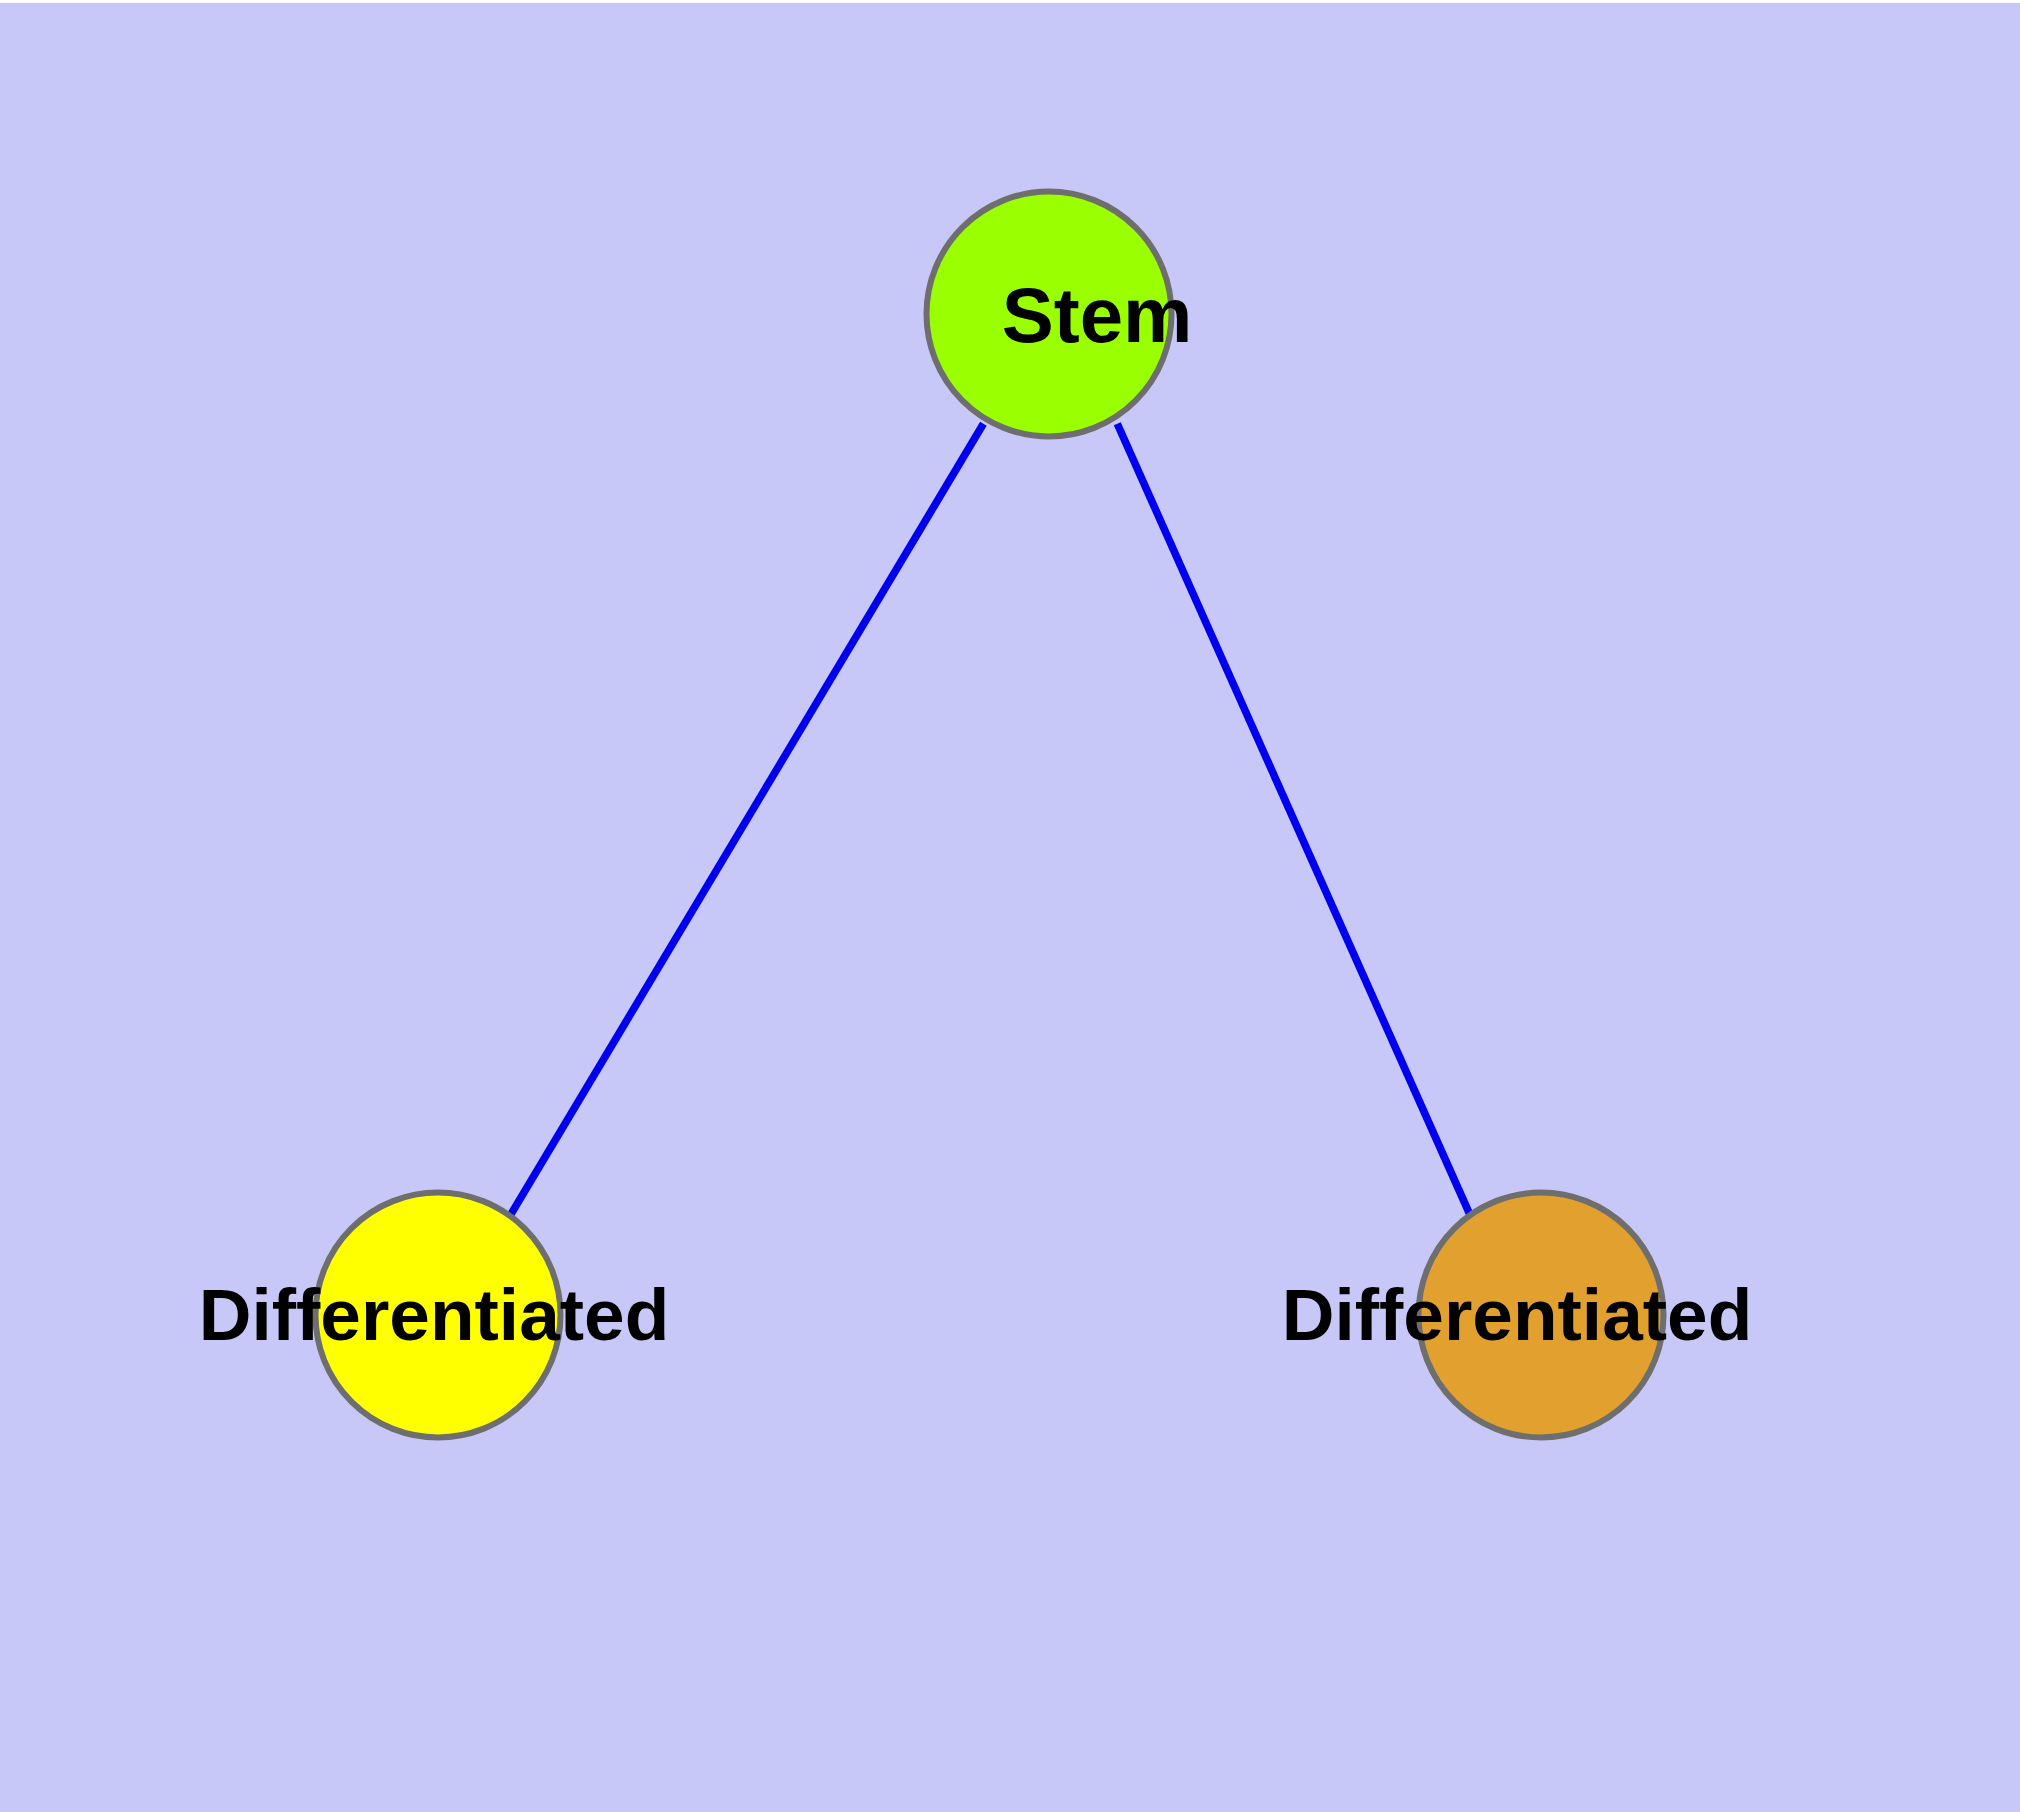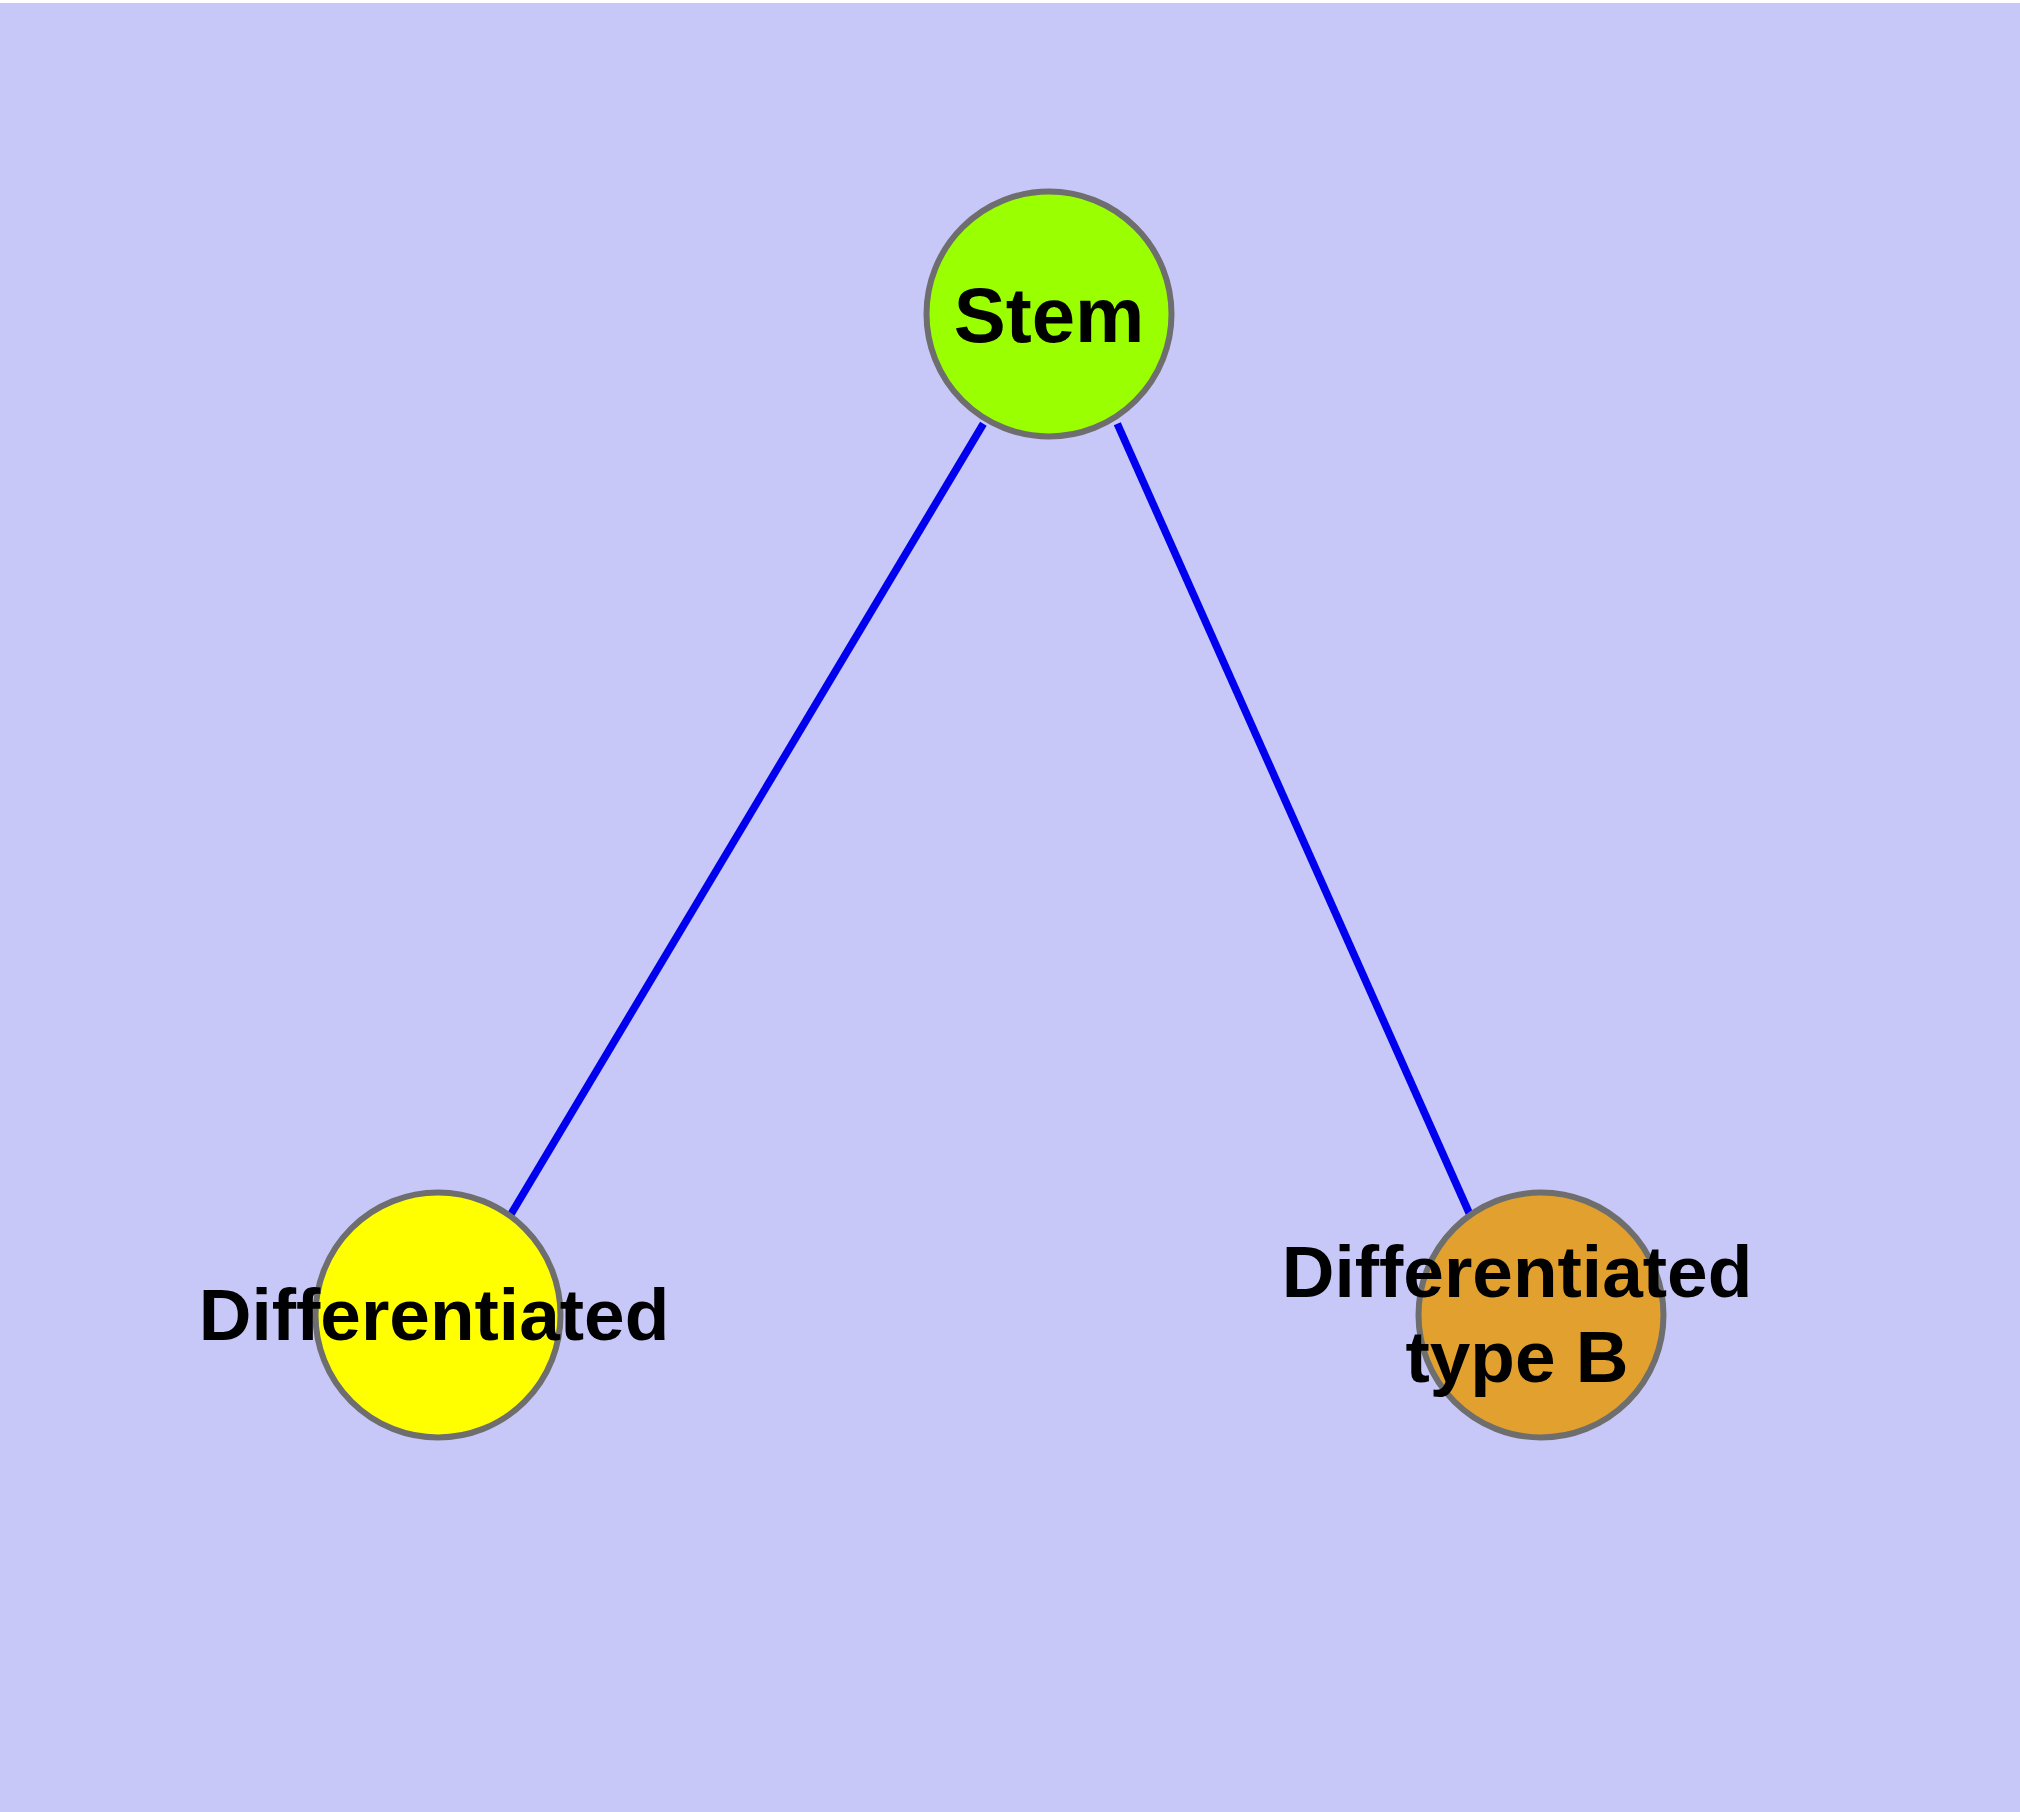--- a/index.html
+++ b/index.html
@@ -61,20 +61,21 @@
     color: #000000;
     font-family: "Liberation Sans", sans-serif;
     font-weight: bold;
     text-align: center;
     white-space: nowrap;
     line-height: 1.16;
     user-select: none;
   }
   .label-stem {
     font-size: 78px;
+    margin-left: 48px;
   }
   .label-multi {
     font-size: 73px;
   }
   .label-multi .lbl-line {
     display: block;
   }
 </style>
 </head>
 <body>
@@ -96,18 +97,17 @@
       <div class="node" style="left: 1541px; top: 1315px; width: 251px; height: 251px; background: rgb(226, 160, 47); border-color: rgb(110, 110, 110); border-width: 6.8px;"></div>
     </div>
 
   <div id="labels-group">
       <div class="node-label label-stem" style="left: 1049px; top: 315px; font-size: 78px; color: rgb(0, 0, 0);"><span class="lbl-line">Stem</span></div>
       <div class="node-label label-multi" style="left: 434px; top: 1315px; font-size: 73px; color: rgb(0, 0, 0);">
         <span class="lbl-line">Differentiated</span>
       </div>
       <div class="node-label label-multi" style="left: 1517px; top: 1315px; font-size: 73px; color: rgb(0, 0, 0);">
         <span class="lbl-line">Differentiated</span>
-        <span class="lbl-line">type B</span>
       </div>
     </div>
 
 </div>
 
 
 </body></html>

